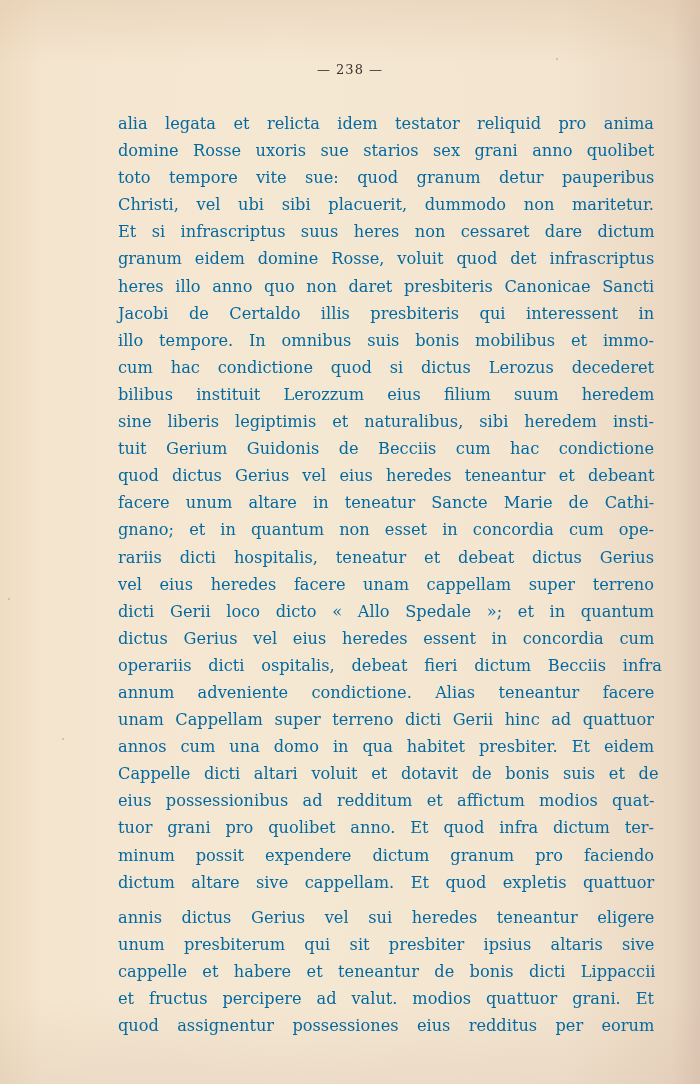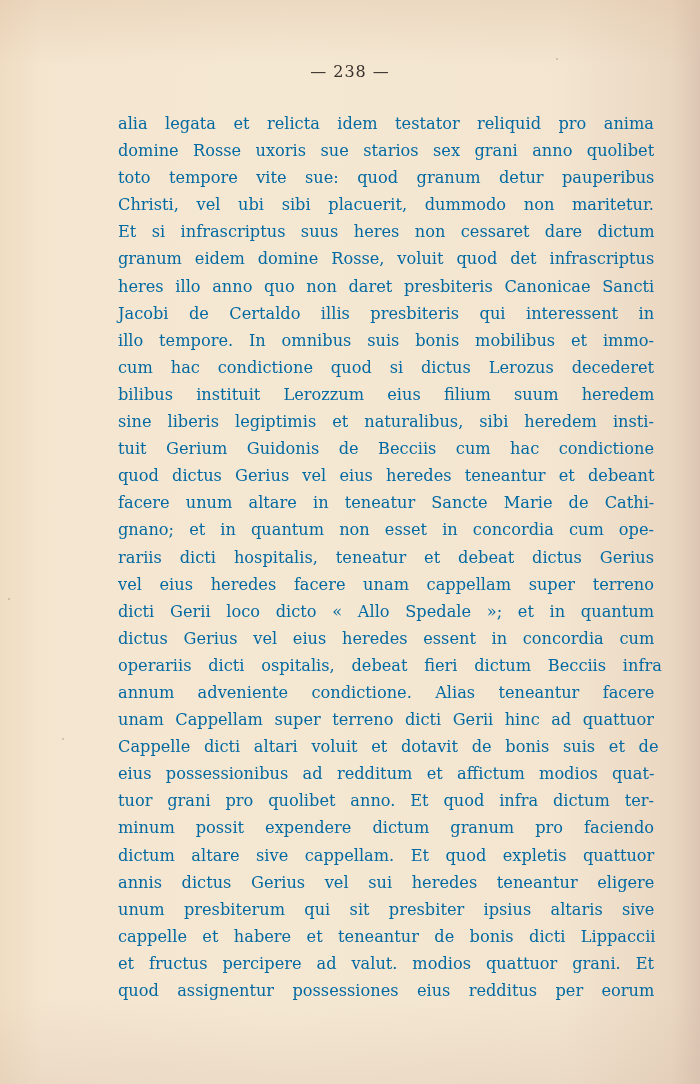--- a/index.html
+++ b/index.html
@@ -8,21 +8,21 @@
     background: linear-gradient(90deg, #efdcc2 0%, #f4e5cf 6%, #f5e8d3 40%, #f3e5d0 80%, #ead7c1 96%, #dcc6b3 100%);
     font-family: "DejaVu Serif", "Liberation Serif", serif;
     color:#2b2522;
   }
   .page-shade {
     position:absolute; inset:0; pointer-events:none;
     background: linear-gradient(180deg, rgba(220,190,160,0.35) 0%, rgba(255,255,255,0) 6%, rgba(255,255,255,0) 92%, rgba(210,185,165,0.25) 100%);
   }
   .page-number {
     position:absolute; top:62px; left:0; width:700px; text-align:center;
-    font-size:16px; letter-spacing:1px; color:#3a322d;
+    font-size:13px; letter-spacing:1px; color:#3a322d;
   }
   .body-text {
     position:absolute; top:110px; left:118px; width:536px;
     font-size:16.2px; line-height:27.1px; text-align:justify;
     text-align-last:justify; color:#0369a1;
   }
   .line { display:block; white-space:nowrap; text-align:justify; text-align-last:justify; height:27.1px; }
   .speck { position:absolute; width:2px; height:2px; border-radius:50%; background:#a89684; opacity:0.6; }
 </style>
 </head>
@@ -52,23 +52,24 @@
     <span class="line" style="display: block; word-spacing: 8px;">quod dictus Gerius vel eius heredes teneantur et debeant</span>
     <span class="line" style="display: block; word-spacing: 11px;">facere unum altare in teneatur Sancte Marie de Cathi-</span>
     <span class="line" style="display: block; word-spacing: 9.88889px;">gnano; et in quantum non esset in concordia cum ope-</span>
     <span class="line" style="display: block; word-spacing: 12.7143px;">rariis dicti hospitalis, teneatur et debeat dictus Gerius</span>
     <span class="line" style="display: block; word-spacing: 12.4286px;">vel eius heredes facere unam cappellam super terreno</span>
     <span class="line" style="display: block; word-spacing: 10.5px;">dicti Gerii loco dicto « Allo Spedale »; et in quantum</span>
     <span class="line" style="display: block; word-spacing: 10.5px;">dictus Gerius vel eius heredes essent in concordia cum</span>
     <span class="line" style="display: block; word-spacing: 11.5714px;">operariis dicti ospitalis, debeat fieri dictum Becciis infra</span>
     <span class="line" style="display: block; word-spacing: 18.2px;">annum adveniente condictione. Alias teneantur facere</span>
     <span class="line" style="display: block; word-spacing: 6.25px;">unam Cappellam super terreno dicti Gerii hinc ad quattuor</span>
+    <span class="line" style="display: block; word-spacing: 8.77778px;">annos cum una domo in qua habitet presbiter. Et eidem</span>
     <span class="line" style="display: block; word-spacing: 8.5px;">Cappelle dicti altari voluit et dotavit de bonis suis et de</span>
     <span class="line" style="display: block; word-spacing: 9.14286px;">eius possessionibus ad redditum et affictum modios quat-</span>
     <span class="line" style="display: block; word-spacing: 9.66667px;">tuor grani pro quolibet anno. Et quod infra dictum ter-</span>
     <span class="line" style="display: block; word-spacing: 15.8333px;">minum possit expendere dictum granum pro faciendo</span>
     <span class="line" style="display: block; word-spacing: 11.2857px;">dictum altare sive cappellam. Et quod expletis quattuor</span>
-    <span class="line" style="display: block; word-spacing: 14.4286px;">annis dictus Gerius vel sui heredes teneantur eligere</span>
+    <span class="line" style="display: block; word-spacing: 14.4286px; margin-top: 8px;">annis dictus Gerius vel sui heredes teneantur eligere</span>
     <span class="line" style="display: block; word-spacing: 14.1429px;">unum presbiterum qui sit presbiter ipsius altaris sive</span>
     <span class="line" style="display: block; word-spacing: 10.25px;">cappelle et habere et teneantur de bonis dicti Lippaccii</span>
     <span class="line" style="display: block; word-spacing: 9.75px;">et fructus percipere ad valut. modios quattuor grani. Et</span>
     <span class="line" style="display: block; word-spacing: 13.1667px;">quod assignentur possessiones eius redditus per eorum</span>
   </div>
 
 </body></html>

